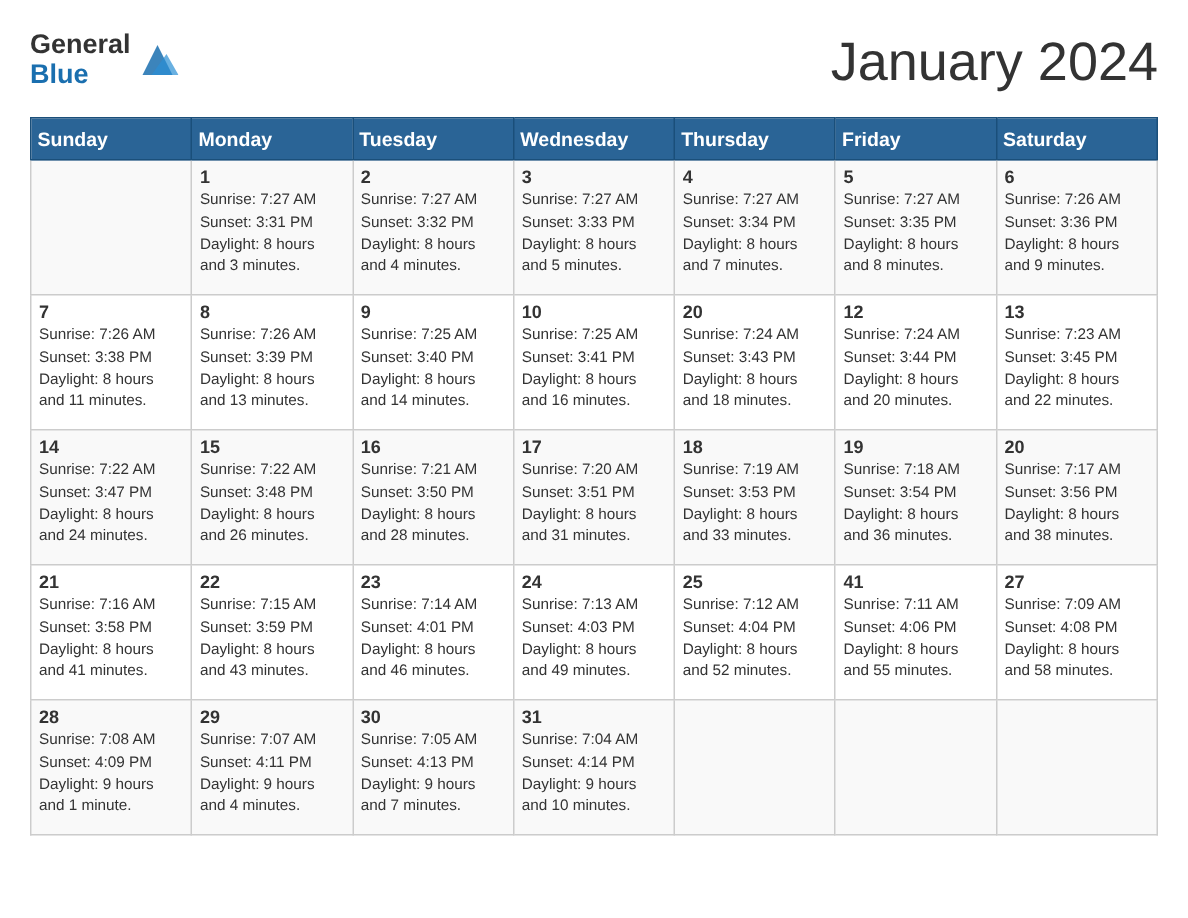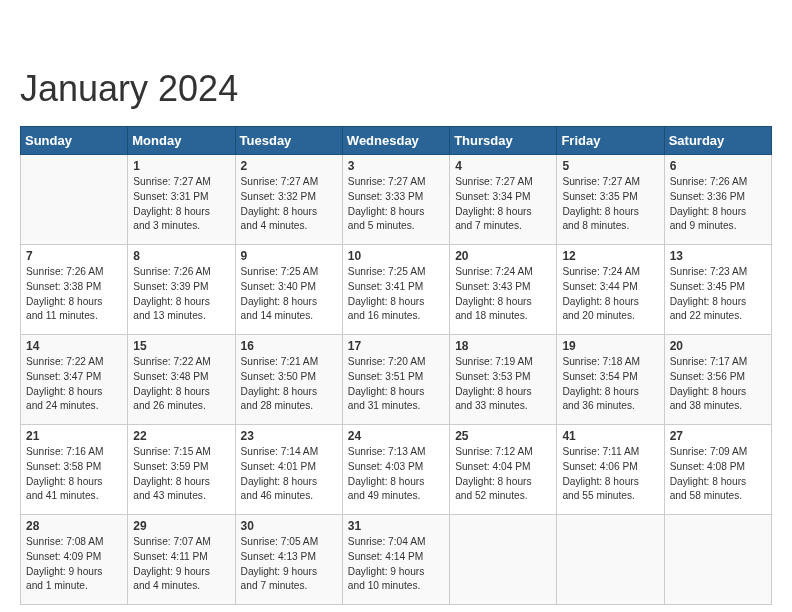--- a/index.html
+++ b/index.html
@@ -35,21 +35,20 @@
       font-weight: bold;
       color: #1a6faf;
     }
     .logo-icon {
       width: 28px;
       height: 28px;
       margin-left: 4px;
     }
     .title-block {
       text-align: center;
-      margin-top: 48px;
     }
     .month-title {
       font-size: 36px;
       font-weight: normal;
       color: #333;
     }
     .location {
       font-size: 16px;
       color: #555;
     }
@@ -95,20 +94,30 @@
       background: #fff;
     }
     tbody tr:nth-child(odd) td.empty {
       background: #f9f9f9;
     }
   </style>
 </head>
 <body>
 
 <div class="header">
+  <div class="logo">
+    <div class="logo-text">
+      <span class="logo-general">General</span>
+      <span class="logo-blue">Blue</span>
+    </div>
+    <svg class="logo-icon" viewBox="0 0 28 28" xmlns="http://www.w3.org/2000/svg">
+      <polygon points="4,24 14,4 24,24" fill="#1a6faf" opacity="0.85"></polygon>
+      <polygon points="10,24 20,10 28,24" fill="#2a8fd4" opacity="0.7"></polygon>
+    </svg>
+  </div>
   <div class="title-block">
     <div class="month-title">January 2024</div>
   </div>
 </div>
 
 <table>
   <thead>
     <tr id="thead-row">
         <th>Sunday</th>
         <th>Monday</th>

